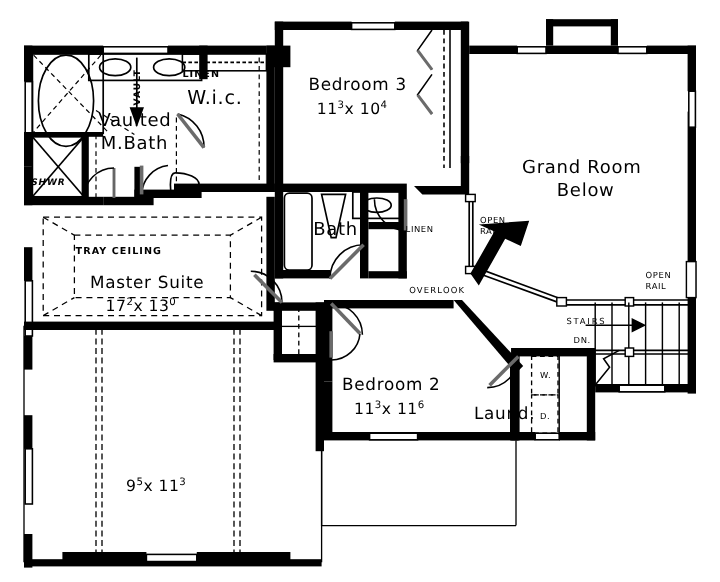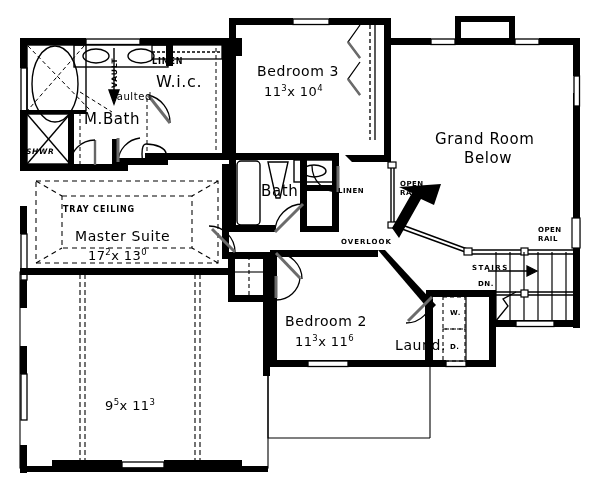--- a/index.html
+++ b/index.html
@@ -5,21 +5,21 @@
   html,body{margin:0;padding:0;background:#ffffff;}
   body{font-family:"DejaVu Sans", sans-serif;}
   #plan-wrap{position:relative;width:600px;height:485px;background:#ffffff;overflow:hidden;}
   #plan-svg{position:absolute;left:0;top:0;}
   .lbl{position:absolute;color:#000;white-space:nowrap;font-family:"DejaVu Sans", sans-serif;}
   .room-name{font-size:13.5px;letter-spacing:.6px;}
   .room-dim{font-size:13px;letter-spacing:.4px;}
   .room-dim sup{font-size:8.5px;vertical-align:super;}
   .tiny{font-size:8px;letter-spacing:.9px;font-weight:bold;}
   .tiny2{font-size:7.5px;letter-spacing:.7px;font-weight:bold;font-style:italic;}
-  .mini{font-size:7px;letter-spacing:.5px;font-weight:bold;}
+  .mini{font-size:7px;letter-spacing:.5px;font-weight:normal;}
   .vault{font-size:7.5px;letter-spacing:1px;font-weight:bold;
          transform:rotate(-90deg);transform-origin:left top;}
 </style>
 </head>
 <body>
 
 <div id="plan-wrap">
 
 <svg id="plan-svg" width="600" height="485" viewBox="0 0 600 485" shape-rendering="geometricPrecision">
 
@@ -372,21 +372,21 @@
     <line x1="430" y1="367" x2="430" y2="438"></line>
   </g>
 
 </svg>
 
 <div class="lbl tiny" style="left:152px;top:57px;">LINEN</div>
 <div class="lbl room-name" style="left:156px;top:72px;font-size:16px;">W.i.c.</div>
 
 <div class="lbl vault" style="left:110px;top:88px;">VAULT</div>
 
-<div class="lbl room-name" style="left:82px;top:91px;font-size:10px;margin-left:28px;">Vaulted</div>
+<div class="lbl room-name" style="left:82px;top:91px;font-size:15px;">Vaulted</div>
 <div class="lbl room-name" style="left:84px;top:110px;font-size:15px;">M.Bath</div>
 
 <div class="lbl tiny2" style="left:26px;top:147px;">SHWR</div>
 
 <div class="lbl tiny" style="left:63px;top:193px;margin-top:12px;">TRAY CEILING</div>
 <div class="lbl room-name" style="left:75px;top:228px;font-size:14px;">Master Suite</div>
 <div class="lbl room-dim" style="left:88px;top:247px;"><span>17</span><sup>2</sup><span>x</span> <span>13</span><sup>0</sup></div>
 
 <div class="lbl room-dim" style="left:105px;top:397px;text-align:right;"><span>9</span><sup>5</sup><span>x</span> <span>11</span><sup>3</sup></div>
 

